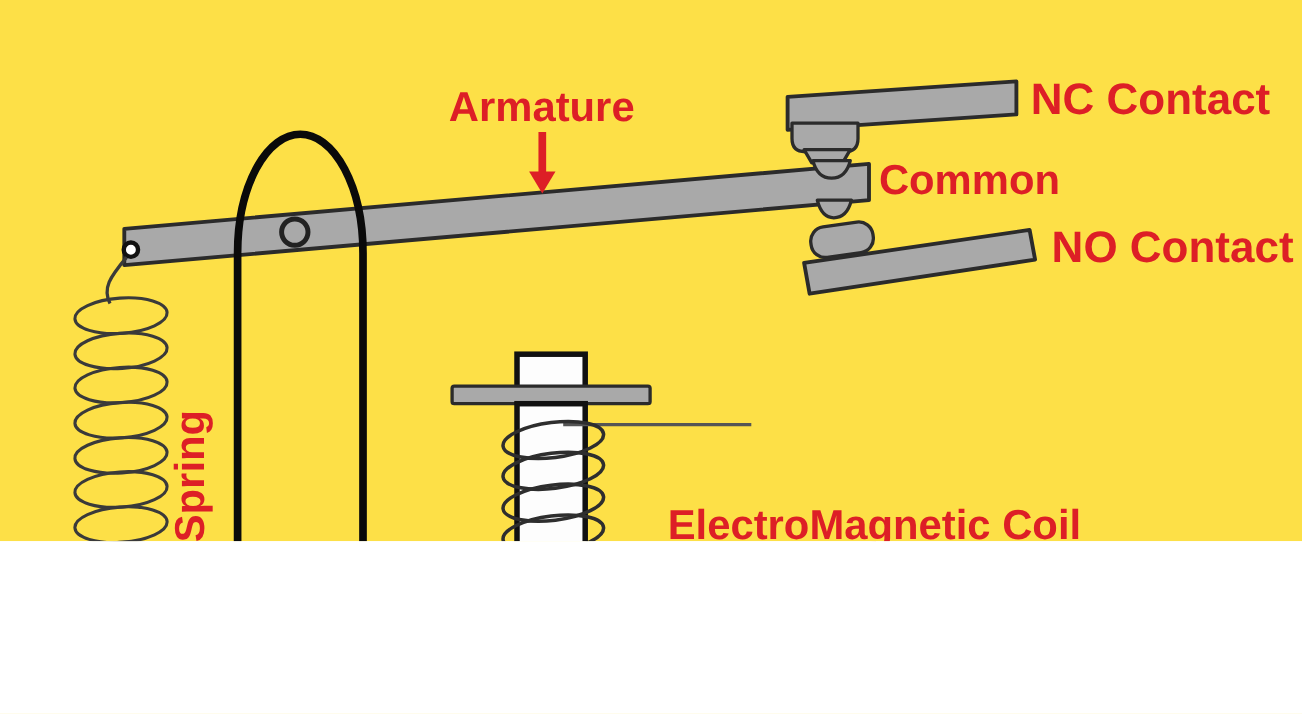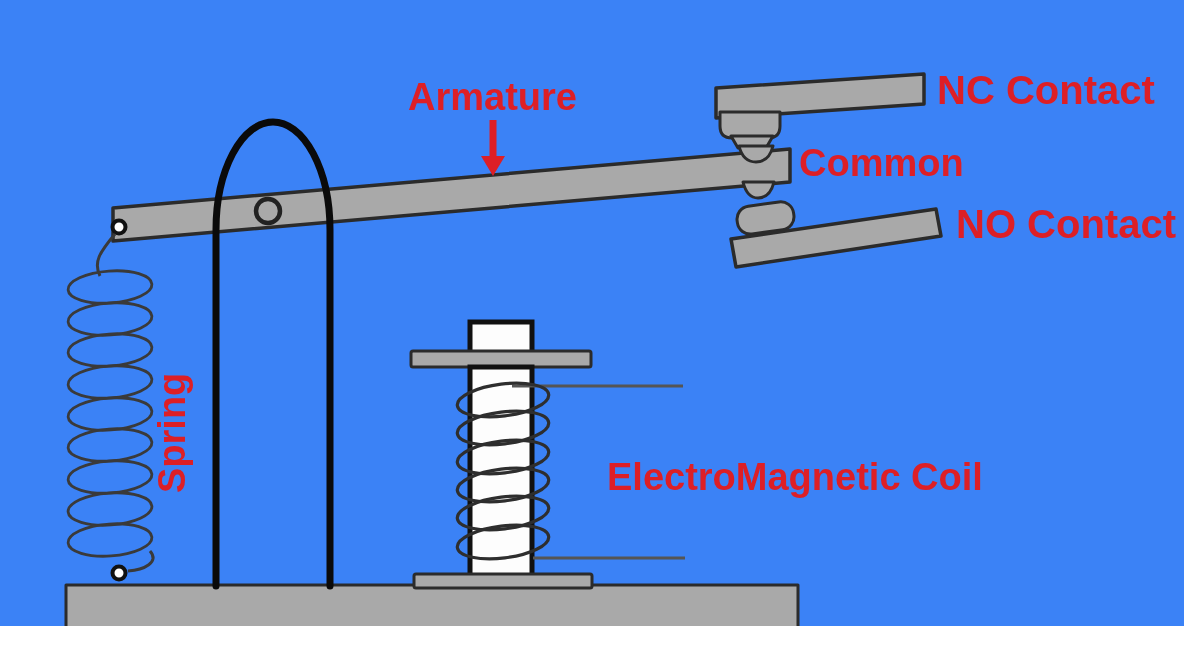--- a/index.html
+++ b/index.html
@@ -1,16 +1,16 @@
 <!DOCTYPE html>
 <html><head>
 <meta charset="utf-8">
 <style>
   html,body{margin:0;padding:0;background:#ffffff;}
-  .stage{position:relative;width:1184px;height:626px;background:#3b82f6;overflow:hidden;}
+  .stage{position:relative;width:1184px;height:492px;background:#fde047;overflow:hidden;}
   svg{display:block;}
   .metal{fill:#a9a9a9;stroke:#2b2b2b;stroke-width:3.5;stroke-linejoin:round;}
   .metal-thin{fill:#a9a9a9;stroke:#2b2b2b;stroke-width:3;stroke-linejoin:round;}
   .whitepart{fill:#fdfdfd;stroke:#111111;stroke-width:5;stroke-linejoin:miter;}
   .wire{fill:none;stroke:#3a3a3a;stroke-width:3;}
   .lead{fill:none;stroke:#555555;stroke-width:3;}
   .arch{fill:none;stroke:#0a0a0a;stroke-width:7;stroke-linecap:round;}
   .coilturn{fill:none;stroke:#2e2e2e;stroke-width:3.2;}
   .springturn{fill:none;stroke:#3a3a3a;stroke-width:2.8;}
   .hookring{fill:#ffffff;stroke:#111111;stroke-width:4;}

